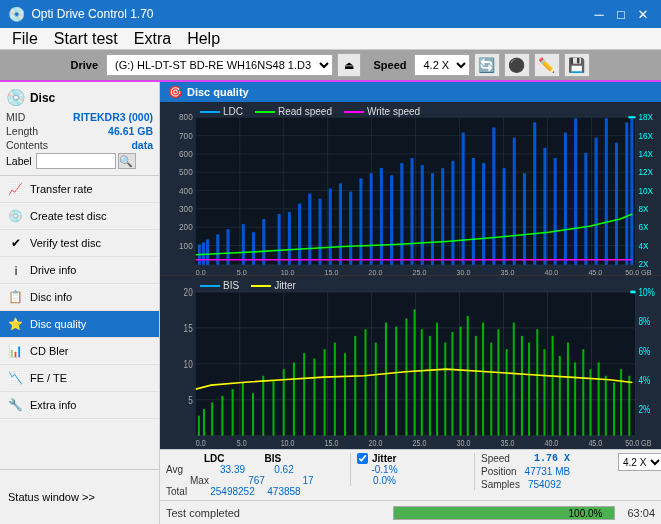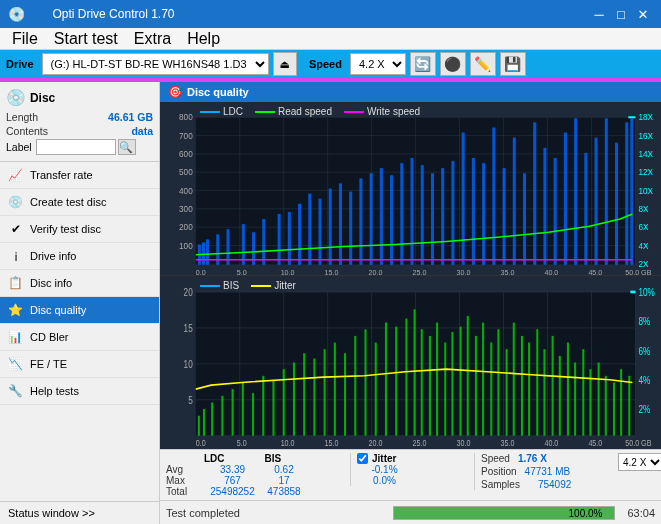--- a/index.html
+++ b/index.html
@@ -9,21 +9,21 @@
     .titlebar {
       background: #1a73c9;
       color: white;
       height: 28px;
       display: flex;
       align-items: center;
       padding: 0 8px;
       font-size: 12px;
     }
     .titlebar-icon { margin-right: 6px; font-size: 14px; }
-    .titlebar-title { flex: 1; margin-left: 21px; }
+    .titlebar-title { flex: 1; }
     .titlebar-controls { display: flex; gap: 2px; }
     .titlebar-btn {
       width: 20px; height: 20px; background: transparent;
       border: none; color: white; cursor: pointer; font-size: 13px;
       display: flex; align-items: center; justify-content: center;
     }
 
     
     .menubar {
       background: #f5f5f5;
@@ -35,27 +35,28 @@
     }
     .menubar-item {
       padding: 2px 8px;
       cursor: pointer;
       font-size: 16px;
       color: #000;
     }
 
     
     .toolbar {
-      background: #0ea5e9;
-      border-bottom: 4px solid #d946ef;
+      background: #a3a3a3;
+      border-bottom: 2px solid #d946ef;
       height: 32px;
       display: flex;
       align-items: center;
       padding: 0 6px;
       gap: 4px;
+      justify-content: center;
     }
     .toolbar-label { font-size: 11px; font-weight: bold; margin-right: 4px; }
     .toolbar-drive-select {
       border: 1px solid #aaa;
       background: white;
       font-size: 11px;
       height: 22px;
       padding: 0 4px;
       min-width: 200px;
     }
@@ -160,21 +161,21 @@
     .nav-item-icon {
       width: 16px; height: 16px;
       margin-right: 6px;
       display: flex; align-items: center; justify-content: center;
       font-size: 12px;
     }
 
     
     .status-btn {
       margin-top: auto;
-      padding: 5px 8px;
+      padding: 21px 8px;
       cursor: pointer;
       font-size: 11px;
       color: #000;
       border-top: 1px solid #ccc;
       display: flex;
       align-items: center;
     }
 
     
     .content {
@@ -306,20 +307,24 @@
 <div class="main-layout">
 
   <div class="sidebar">
 
     <div class="disc-panel">
       <div class="disc-header">
         <span class="disc-icon">💿</span>
         <span class="disc-header-text">Disc</span>
       </div>
       <div class="disc-row">
+        <span class="disc-row-label">MID</span>
+        <span class="disc-row-value">RITEKDR3 (000)</span>
+      </div>
+      <div class="disc-row">
         <span class="disc-row-label">Length</span>
         <span class="disc-row-value">46.61 GB</span>
       </div>
       <div class="disc-row">
         <span class="disc-row-label">Contents</span>
         <span class="disc-row-value">data</span>
       </div>
       <div class="disc-label-row">
         <span>Label</span>
         <input class="disc-label-input" type="text" style="">
@@ -354,21 +359,21 @@
     <div class="nav-item">
       <span class="nav-item-icon">📊</span>
       <span>CD Bler</span>
     </div>
     <div class="nav-item">
       <span class="nav-item-icon">📉</span>
       <span>FE / TE</span>
     </div>
     <div class="nav-item">
       <span class="nav-item-icon">🔧</span>
-      <span>Help tests</span>
+      <span>Extra info</span>
     </div>
 
     <div style="flex:1"></div>
 
     <div class="status-btn">
       <span>Status window &gt;&gt;</span>
     </div>
   </div>
 
   <div class="content">
@@ -622,21 +627,21 @@
       <div style="display: flex; flex-direction: column; min-width: 180px;">
         <div style="display: flex; font-size: 10px; font-weight: bold; margin-left: 38px; gap: 40px;">
           <span>LDC</span>
           <span>BIS</span>
         </div>
         <div style="display: flex; align-items: center; font-size: 10px; gap: 4px;">
           <span style="min-width: 35px; color: #333;">Avg</span>
           <span style="min-width: 55px; color: #0066cc; text-align: center;">33.39</span>
           <span style="min-width: 40px; color: #0066cc; text-align: center;">0.62</span>
         </div>
-        <div style="display: flex; align-items: flex-end; font-size: 10px; gap: 4px;">
+        <div style="display: flex; align-items: flex-end; font-size: 10px; gap: 4px; margin-left: 24px;">
           <span style="min-width: 35px; color: #333;">Max</span>
           <span style="min-width: 55px; color: #0066cc; text-align: center;">767</span>
           <span style="min-width: 40px; color: #0066cc; text-align: center;">17</span>
         </div>
         <div style="display: flex; align-items: center; font-size: 10px; gap: 4px;">
           <span style="min-width: 35px; color: #333;">Total</span>
           <span style="min-width: 55px; color: #0066cc; text-align: center;">25498252</span>
           <span style="min-width: 40px; color: #0066cc; text-align: center;">473858</span>
         </div>
       </div>
@@ -650,27 +655,27 @@
           <span style="min-width: 55px; color: #0066cc; text-align: center;">-0.1%</span>
         </div>
         <div style="display: flex; align-items: center; font-size: 10px; gap: 4px;">
           <span style="min-width: 55px; color: #0066cc; text-align: center;">0.0%</span>
         </div>
       </div>
 
       <div style="display: flex; flex-direction: column; gap: 2px; border-left: 1px solid #ccc; padding-left: 6px; min-width: 140px;">
         <div style="display: flex; align-items: center; font-size: 10px; gap: 4px;">
           <span style="color: #333;">Speed</span>
-          <span style="color: #0066cc; font-weight: bold; margin-left: 4px;">1.76 X</span>
+          <span style="color: #0066cc; font-weight: bold; margin-left: 20px; font-family: Liberation Mono, monospace;">1.76 X</span>
         </div>
         <div style="display: flex; align-items: center; font-size: 10px; gap: 4px;">
           <span style="color: #333;">Position</span>
           <span style="color: #0066cc; margin-left: 4px;">47731 MB</span>
         </div>
-        <div style="display: flex; align-items: center; font-size: 10px; gap: 14px;">
+        <div style="display: flex; align-items: center; font-size: 10px; gap: 4px;">
           <span style="color: #333;">Samples</span>
           <span style="color: #0066cc; margin-left: 4px;">754092</span>
         </div>
       </div>
 
       <div style="margin-left: auto; display: flex; flex-direction: column; gap: 3px; align-items: flex-end;">
         <div style="display: flex; align-items: center; gap: 4px;">
           <select style="border: 1px solid #aaa; background: white; font-size: 10px; height: 18px;">
             <option>4.2 X</option>
           </select>

